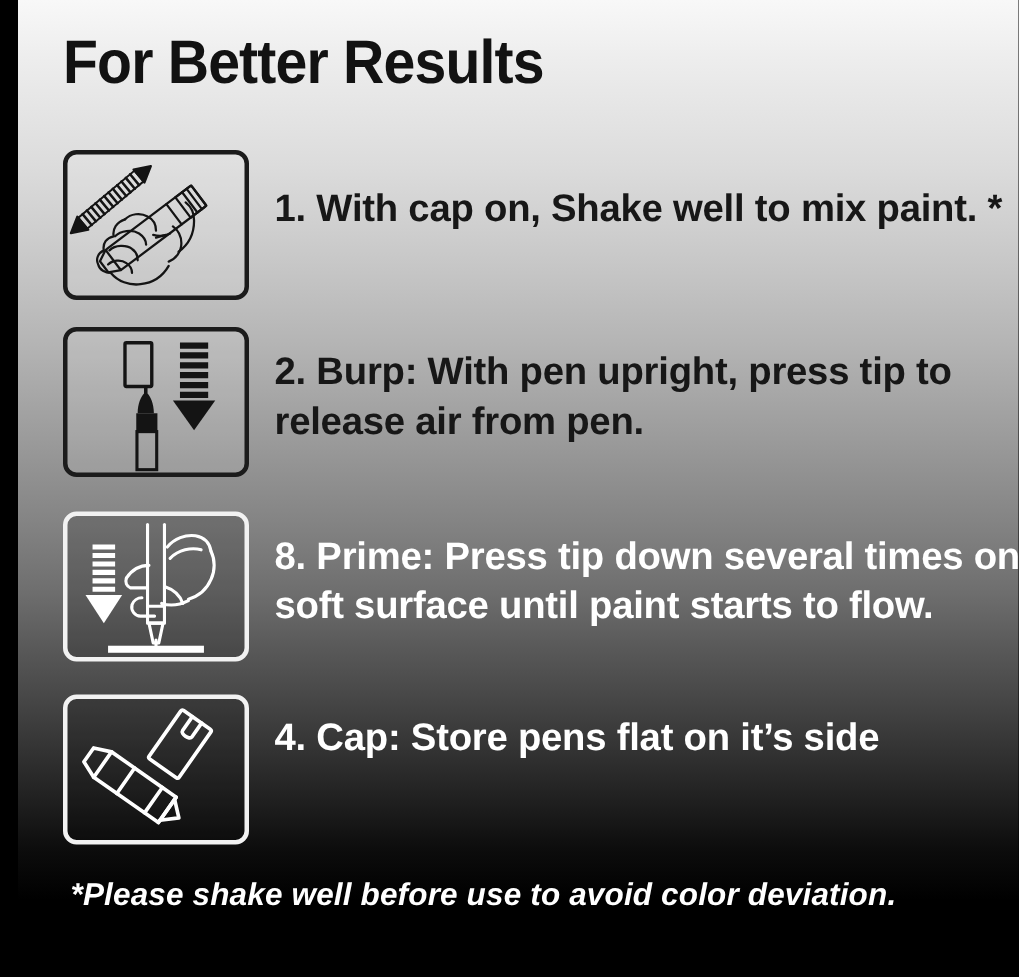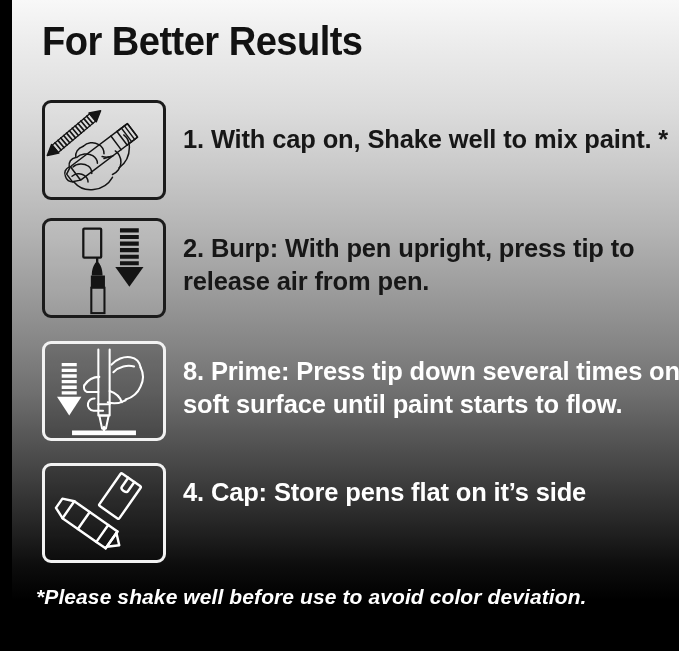--- a/index.html
+++ b/index.html
@@ -95,21 +95,21 @@
   .step-text.on-dark  { color: #ffffff; }
 
   .step-1 .step-text { top: 23px; }
   .step-2 .step-text { top: 14px; }
   .step-3 .step-text { top: 14px; }
   .step-4 .step-text { top: 13px; }
 
   
   .footnote {
     position: absolute;
-    left: 24px;
+    left: 35px;
     top: 584px;
     font-size: 21px;
     line-height: 26px;
     font-style: italic;
     font-weight: bold;
     color: #ffffff;
     letter-spacing: 0.1px;
     white-space: nowrap;
     text-align: center;
   }

